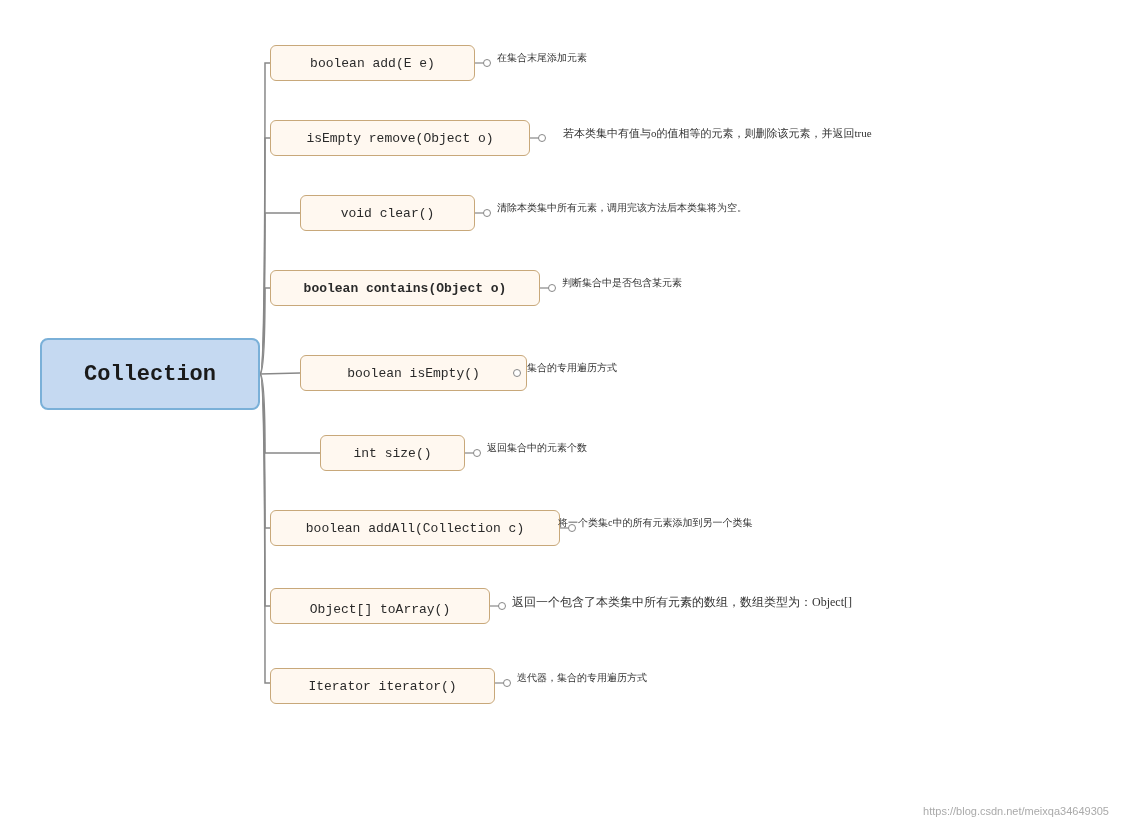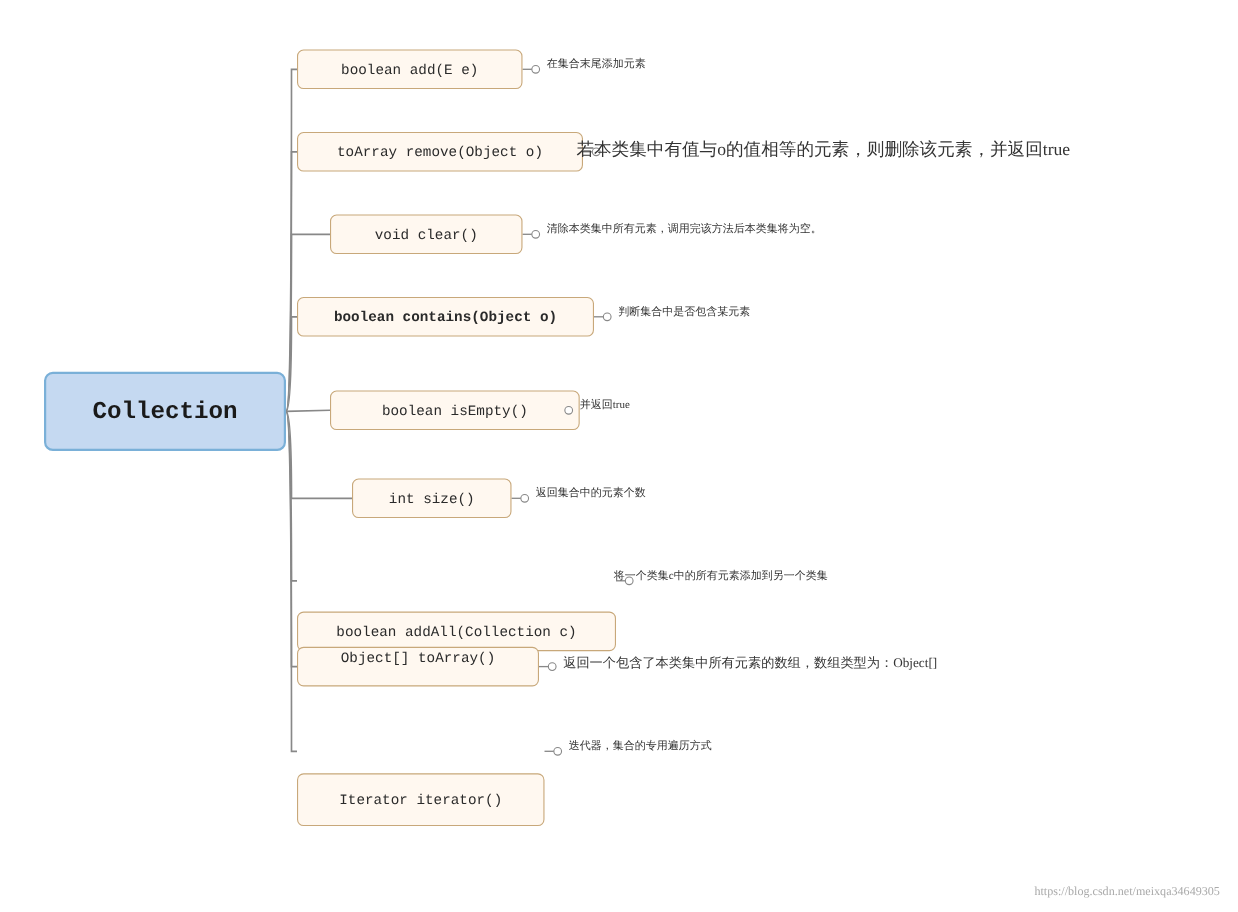--- a/index.html
+++ b/index.html
@@ -28,21 +28,21 @@
     }
 
     .node {
       position: absolute;
       border-radius: 6px;
       display: flex;
       align-items: center;
       justify-content: center;
       font-size: 14px;
       white-space: nowrap;
-      padding: 17px 14px;
+      padding: 6px 14px;
     }
 
     .node-center {
       background: #c5d9f1;
       border: 2px solid #7ab0d8;
       border-radius: 8px;
       font-size: 22px;
       font-weight: bold;
       color: #1a1a1a;
       padding: 18px 28px;
@@ -64,21 +64,21 @@
       font-family: 'SimSun', 'STSong', serif;
       white-space: nowrap;
     }
 
     .watermark {
       position: absolute;
       bottom: 12px;
       right: 16px;
       font-size: 11px;
       color: #aaa;
-      font-family: Liberation Serif, serif;
+      font-family: Liberation Sans, sans-serif;
     }
 
     .dot {
       position: absolute;
       width: 8px;
       height: 8px;
       border-radius: 50%;
       border: 1.5px solid #888;
       background: white;
     }
@@ -130,61 +130,61 @@
     <span>Collection</span>
   </div>
 
   <div class="node node-method" style="left:270px; top:45px; width:205px; height:36px;">
     <span>boolean add(E e)</span>
   </div>
   <div class="dot" style="left:483px; top:59px;"></div>
   <span class="label-text" style="left:497px; top:51px;">在集合末尾添加元素</span>
 
   <div class="node node-method" style="left:270px; top:120px; width:260px; height:36px;">
-    <span>toArray remove(Object o)</span>
+    <span>isEmpty remove(Object o)</span>
   </div>
   <div class="dot" style="left:538px; top:134px;"></div>
-  <span class="label-text" style="left:524px; top:126px; font-size:16px;">若本类集中有值与o的值相等的元素，则删除该元素，并返回true</span>
+  <span class="label-text" style="left:563px; top:126px; font-size:11px;">若本类集中有值与o的值相等的元素，则删除该元素，并返回true</span>
 
   <div class="node node-method" style="left:300px; top:195px; width:175px; height:36px;">
     <span>void clear()</span>
   </div>
   <div class="dot" style="left:483px; top:209px;"></div>
   <span class="label-text" style="left:497px; top:201px; font-size:10px;">清除本类集中所有元素，调用完该方法后本类集将为空。</span>
 
   <div class="node node-method" style="left:270px; top:270px; width:270px; height:36px;font-weight:bold;">
     <span>boolean contains(Object o)</span>
   </div>
   <div class="dot" style="left:548px; top:284px;"></div>
   <span class="label-text" style="left:562px; top:276px;">判断集合中是否包含某元素</span>
 
   <div class="node node-method" style="left:300px; top:355px; width:227px; height:36px;">
     <span>boolean isEmpty()</span>
   </div>
   <div class="dot" style="left:513px; top:369px;"></div>
-  <span class="label-text" style="left:527px; top:361px;">并返回true</span>
+  <span class="label-text" style="left:527px; top:361px;">集合的专用遍历方式</span>
 
   <div class="node node-method" style="left:320px; top:435px; width:145px; height:36px;">
     <span>int size()</span>
   </div>
   <div class="dot" style="left:473px; top:449px;"></div>
   <span class="label-text" style="left:487px; top:441px;">返回集合中的元素个数</span>
 
-  <div class="node node-method" style="left:270px; top:510px; width:290px; height:36px;margin-top:46px;">
+  <div class="node node-method" style="left:270px; top:510px; width:290px; height:36px;">
     <span>boolean addAll(Collection c)</span>
   </div>
   <div class="dot" style="left:568px; top:524px;"></div>
   <span class="label-text" style="left:558px; top:516px;">将一个类集c中的所有元素添加到另一个类集</span>
 
   <div class="node node-method" style="left:270px; top:588px; width:220px; height:36px;align-items:flex-end;">
     <span>Object[] toArray()</span>
   </div>
   <div class="dot" style="left:498px; top:602px;"></div>
   <span class="label-text" style="left:512px; top:594px; font-size:12px;">返回一个包含了本类集中所有元素的数组，数组类型为：Object[]</span>
 
-  <div class="node node-method" style="left:270px; top:703px; width:225px; height:48px;">
+  <div class="node node-method" style="left:270px; top:668px; width:225px; height:36px;">
     <span>Iterator iterator()</span>
   </div>
   <div class="dot" style="left:503px; top:679px;"></div>
   <span class="label-text" style="left:517px; top:671px;text-align:center;">迭代器，集合的专用遍历方式</span>
 
   <div class="watermark">https://blog.csdn.net/meixqa34649305</div>
 </div>
 
 </body></html>

